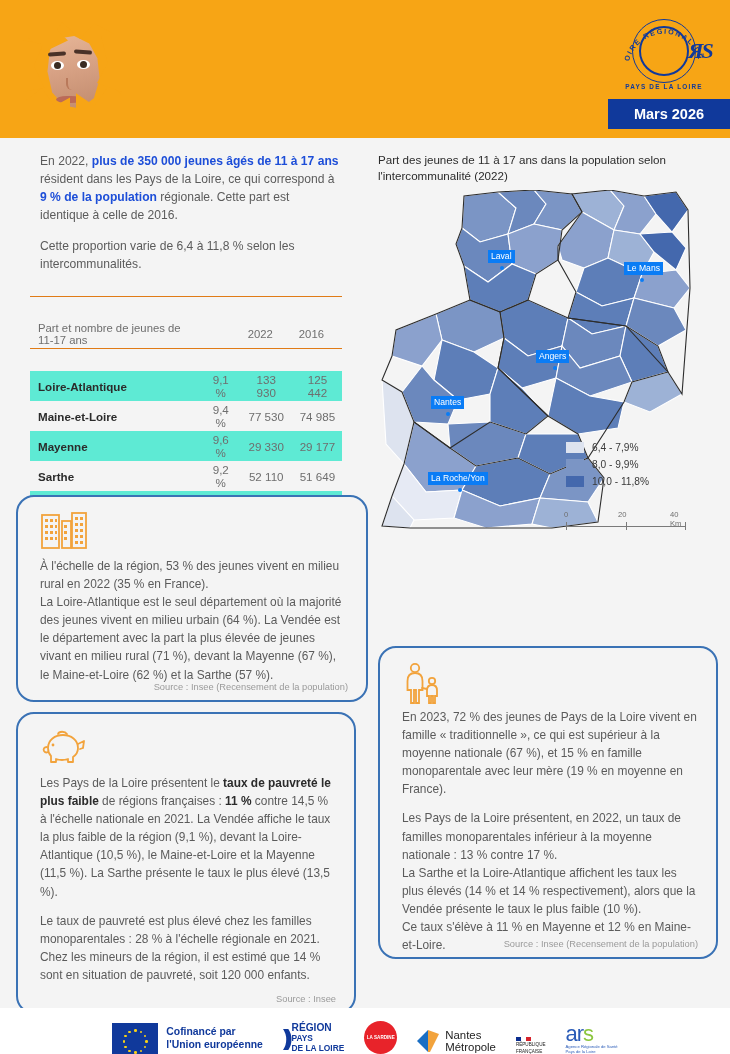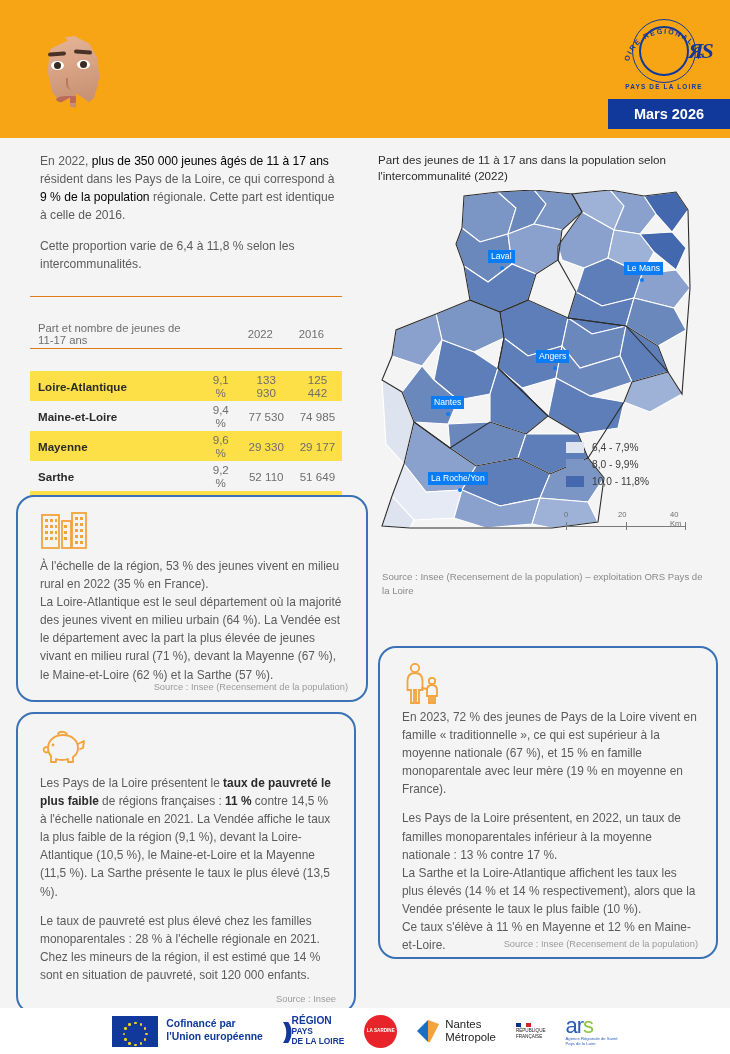--- a/index.html
+++ b/index.html
@@ -180,34 +180,34 @@
   .intro {
     position: absolute;
     left: 40px;
     top: 152px;
     width: 300px;
     font-size: 12.1px;
     line-height: 1.50;
     color: #5b5b5b;
   }
   .intro p + p { margin-top: 12px; }
-  .intro b { color: #000000; font-weight: normal; }
+  .intro b { color: #1d4ed8; font-weight: bold; }
 
   
   .tbl {
     position: absolute;
     left: 30px;
     top: 296px;
     width: 312px;
     border-collapse: collapse;
     font-size: 11.3px;
   }
   .tbl .topline td { border-top: 1.6px solid #e07b16; height: 0; padding: 0; }
   .tbl tbody tr { height: 23px; }
-  .tbl tbody tr.alt { background: #fde047; }
+  .tbl tbody tr.alt { background: #5eead4; }
   .tbl tbody td {
     padding: 2px 6px 2px 8px;
     color: #6e6e6e;
   }
   .tbl tbody td.dept {
     color: #2b2b2b;
     font-weight: bold;
     font-size: 11.6px;
   }
   .tbl tbody td.num { text-align: center; font-size: 11.6px; }
@@ -339,21 +339,21 @@
 
   
   .footer {
     position: absolute;
     left: 0;
     bottom: 0;
     width: 730px;
     height: 46px;
     background: #ffffff;
     display: flex;
-    align-items: center;
+    align-items: flex-end;
     justify-content: center;
     gap: 20px;
   }
   .eu-logo { display: flex; align-items: center; gap: 8px; }
   .eu-flag {
     position: relative;
     width: 46px; height: 31px;
     background: #10399b;
   }
   .eu-star {
@@ -587,21 +587,20 @@
     <div class="scalebar">
       <div class="scalebar-ticks">
         <span style="left:-2px">0</span>
         <span style="left:52px">20</span>
         <span style="left:104px">40 Km</span>
       </div>
       <div class="scalebar-line"></div>
     </div>
   </div>
 
-  <div class="map-source">Source : Insee (Recensement de la population) – exploitation ORS Pays de la Loire</div>
 
   <div class="card" id="card-urban">
     <span class="card-icon">
       <svg width="48" height="40" viewBox="0 0 48 40">
         <g fill="none" stroke="#f2a33c" stroke-width="1.8">
           <rect x="2" y="4" width="17" height="33"></rect>
           <rect x="22" y="10" width="9" height="27"></rect>
           <rect x="32" y="2" width="14" height="35"></rect>
         </g>
         <g fill="#f2a33c">

